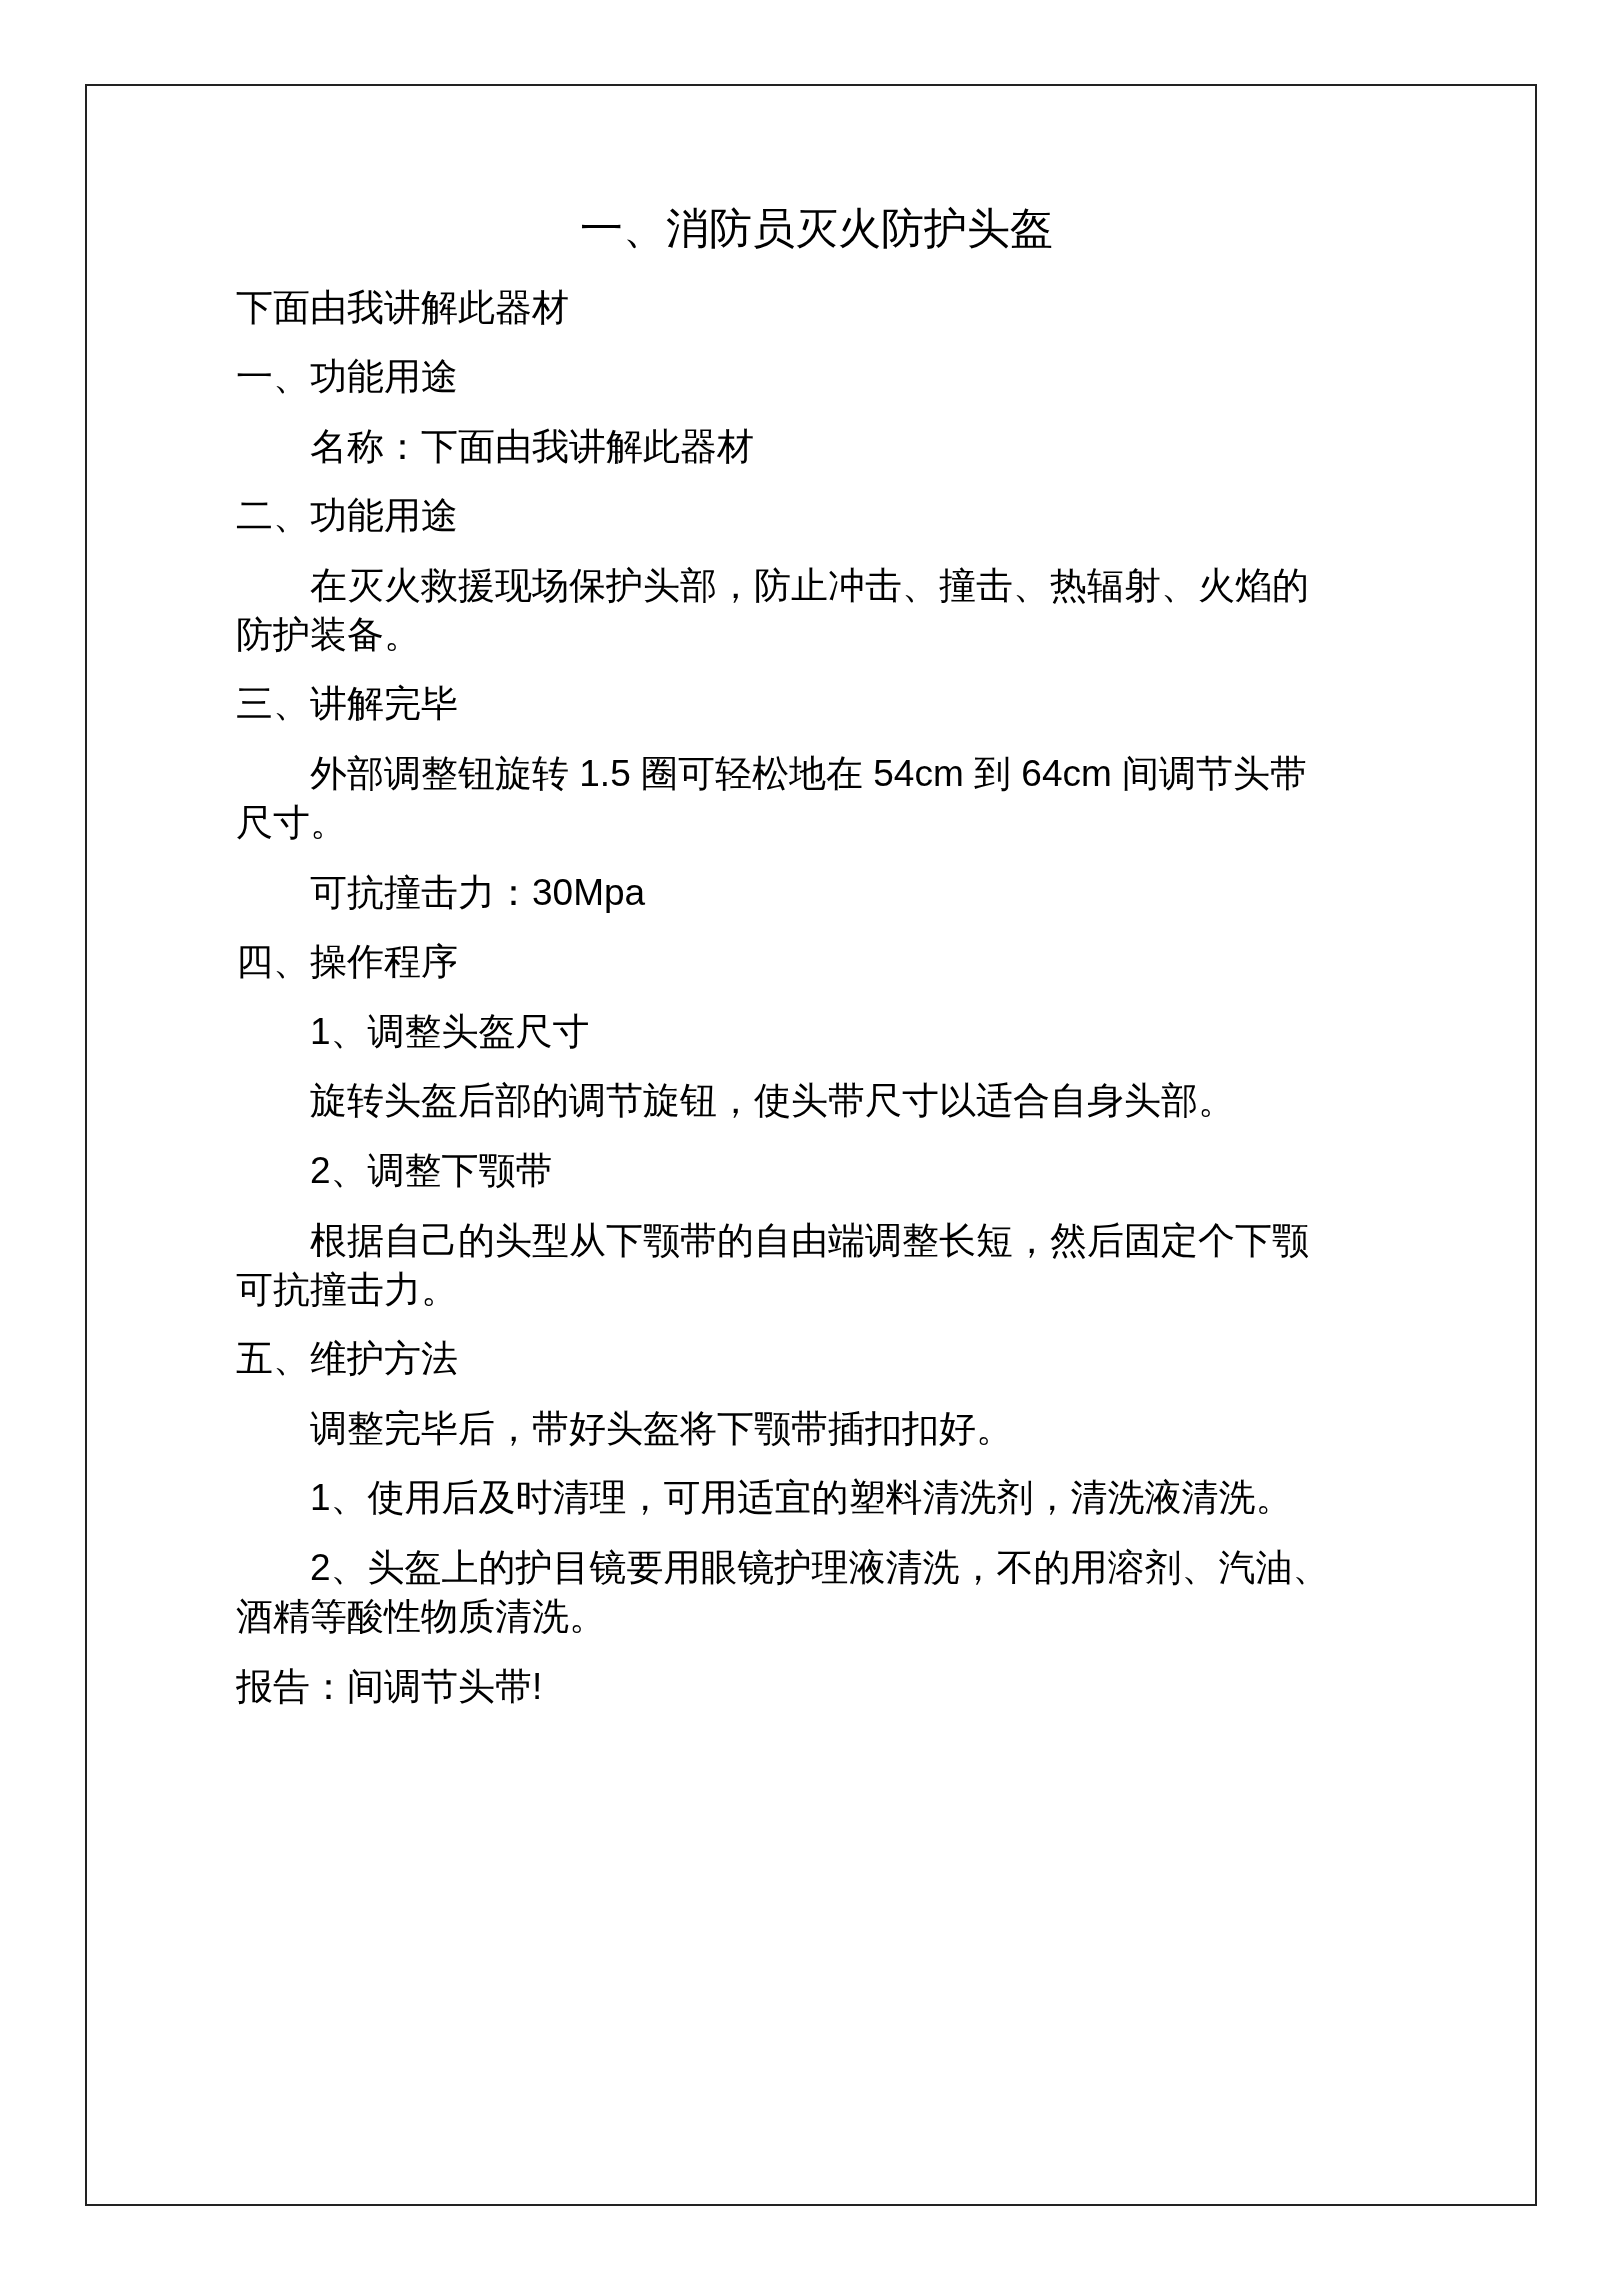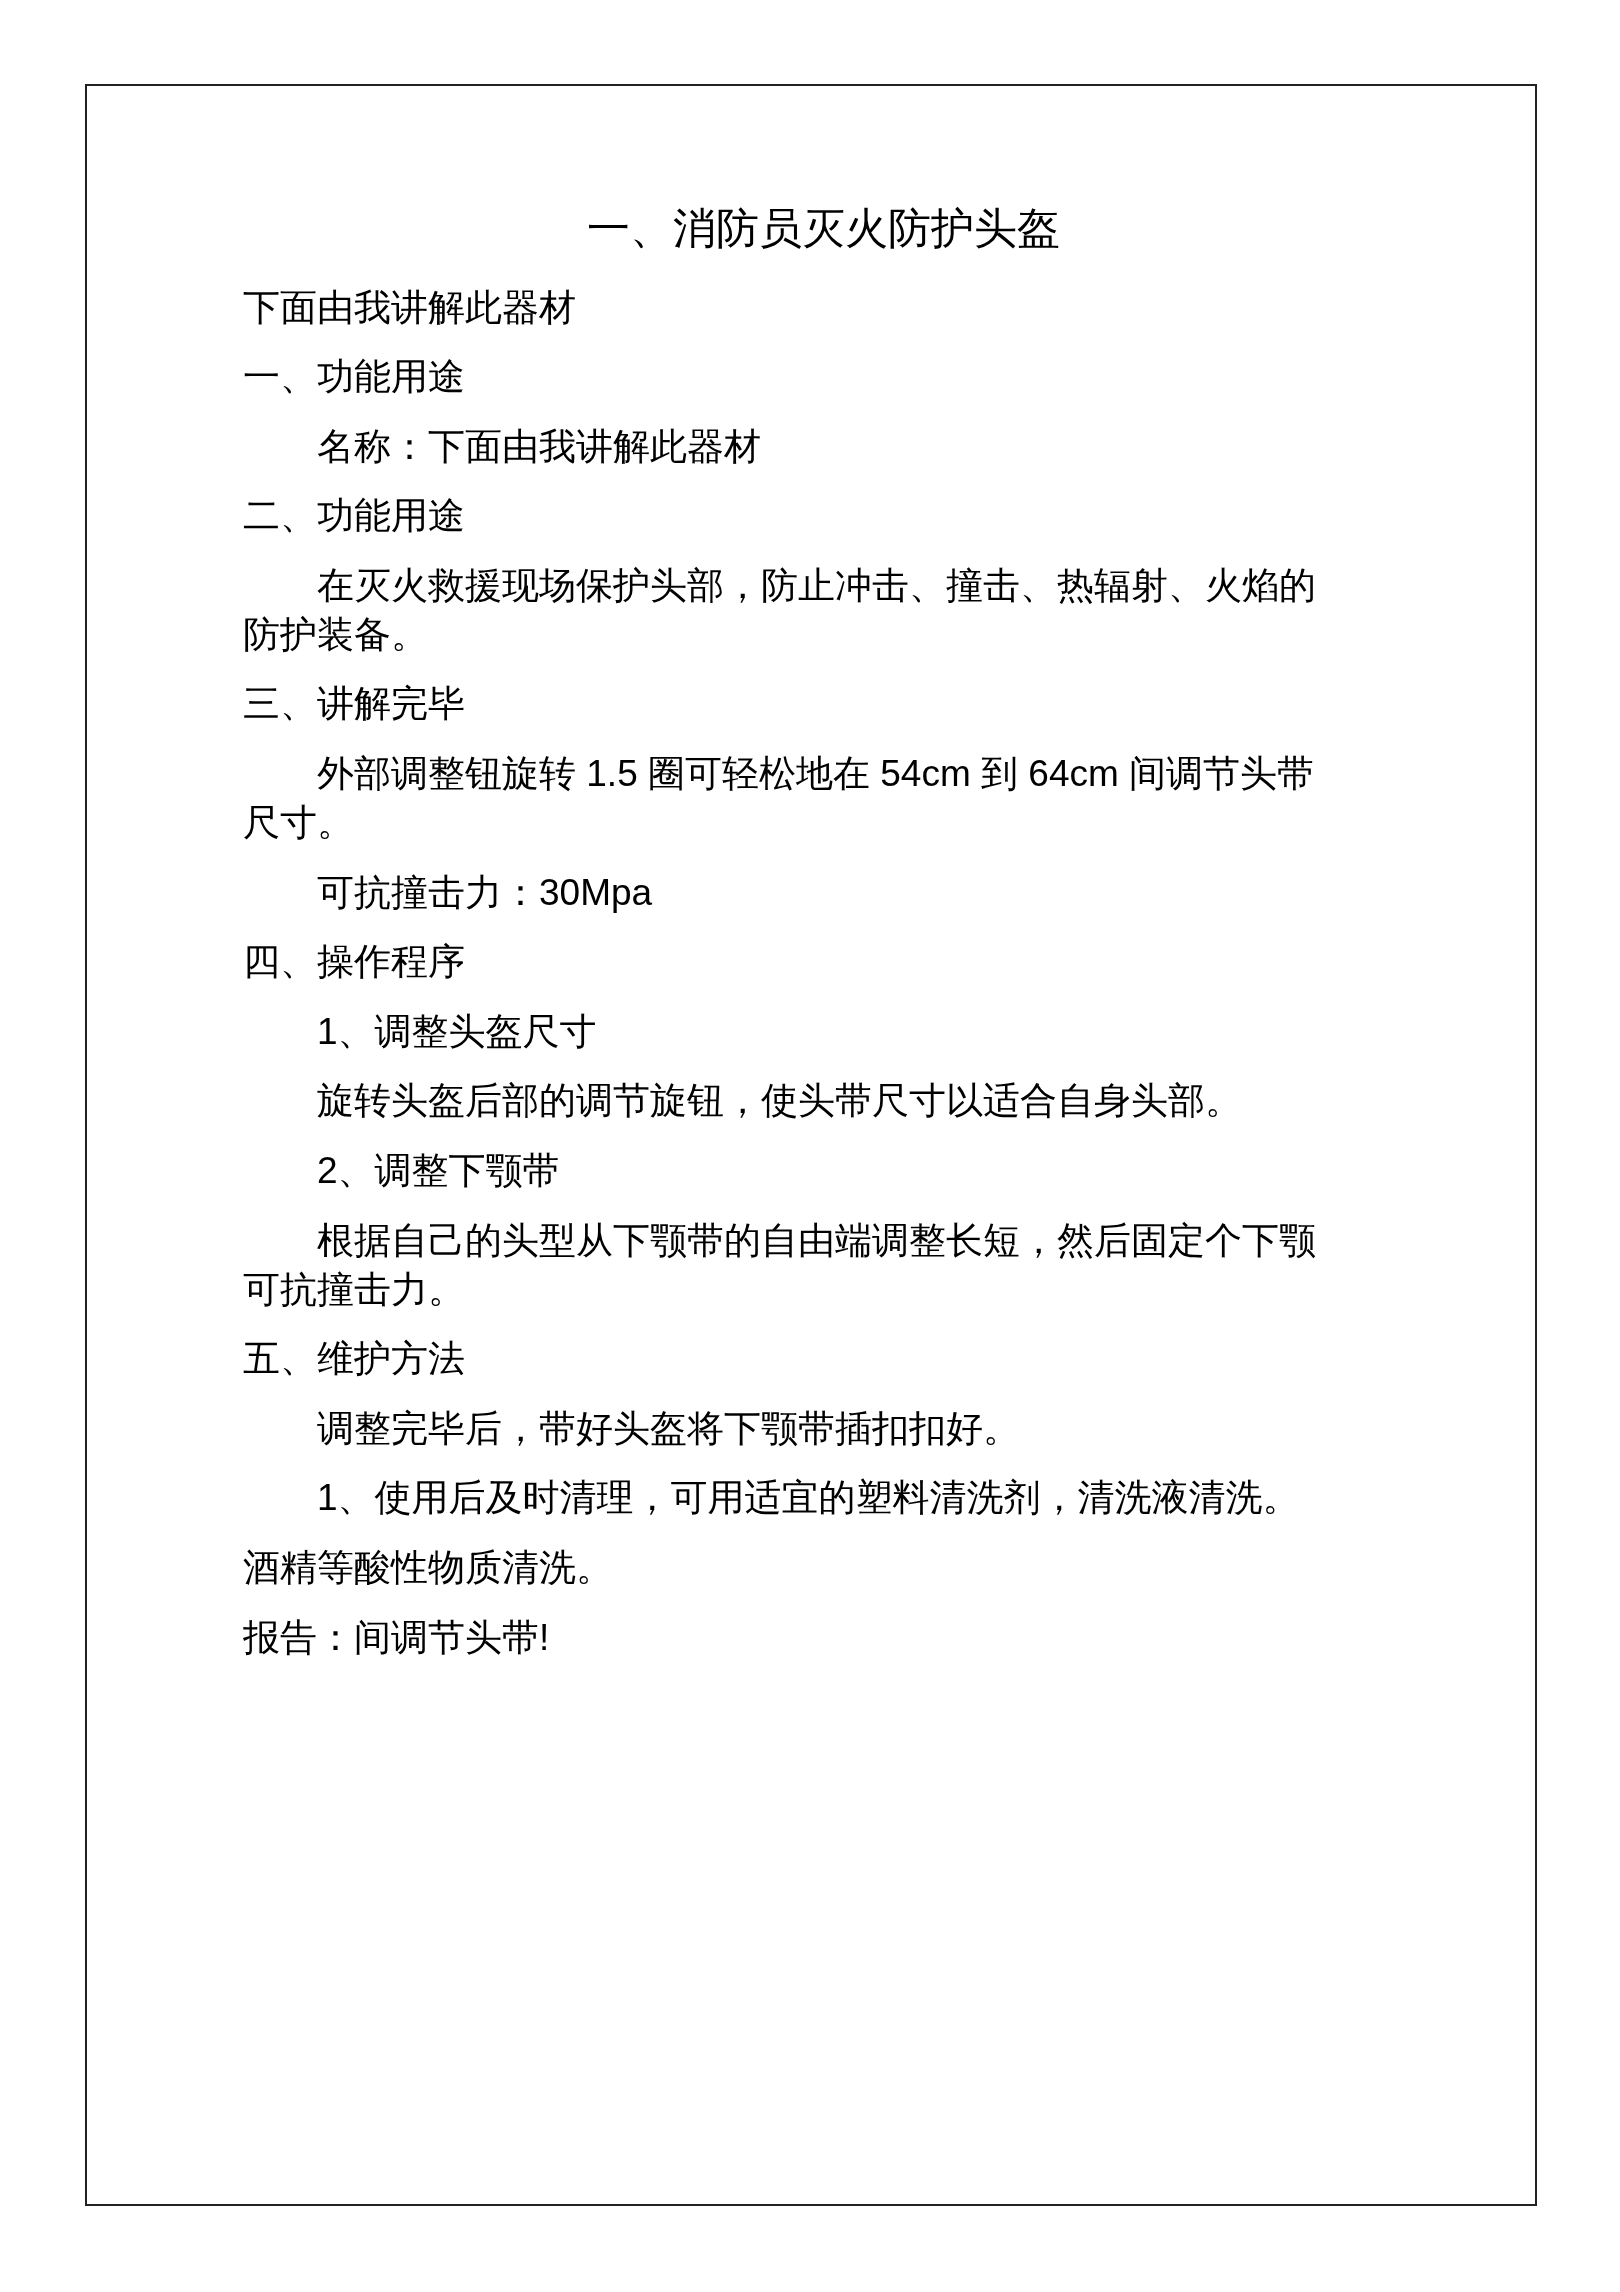--- a/index.html
+++ b/index.html
@@ -20,21 +20,21 @@
     position: absolute;
     left: 85px;
     top: 84px;
     width: 1452px;
     height: 2122px;
     border: 2.9px solid #222222;
     box-sizing: border-box;
   }
   .content {
     position: absolute;
-    left: 243px;
+    left: 236px;
     top: 201px;
     width: 1161px;
   }
   .para {
     font-size: 37px;
     line-height: 49px;
     margin: 0 0 20.6px 0;
     font-weight: 400;
   }
   .para .ln {
@@ -123,20 +123,21 @@
 
     <div class="para">
       <div class="ln ind">调整完毕后，带好头盔将下颚带插扣扣好。</div>
     </div>
 
     <div class="para">
       <div class="ln ind">1、使用后及时清理，可用适宜的塑料清洗剂，清洗液清洗。</div>
     </div>
 
     <div class="para">
+      <div class="ln ind">2、头盔上的护目镜要用眼镜护理液清洗，不的用溶剂、汽油、</div>
       <div class="ln">酒精等酸性物质清洗。</div>
     </div>
 
     <div class="para">
       <div class="ln">报告：间调节头带!</div>
     </div>
 
   </div>
 </div>
 

